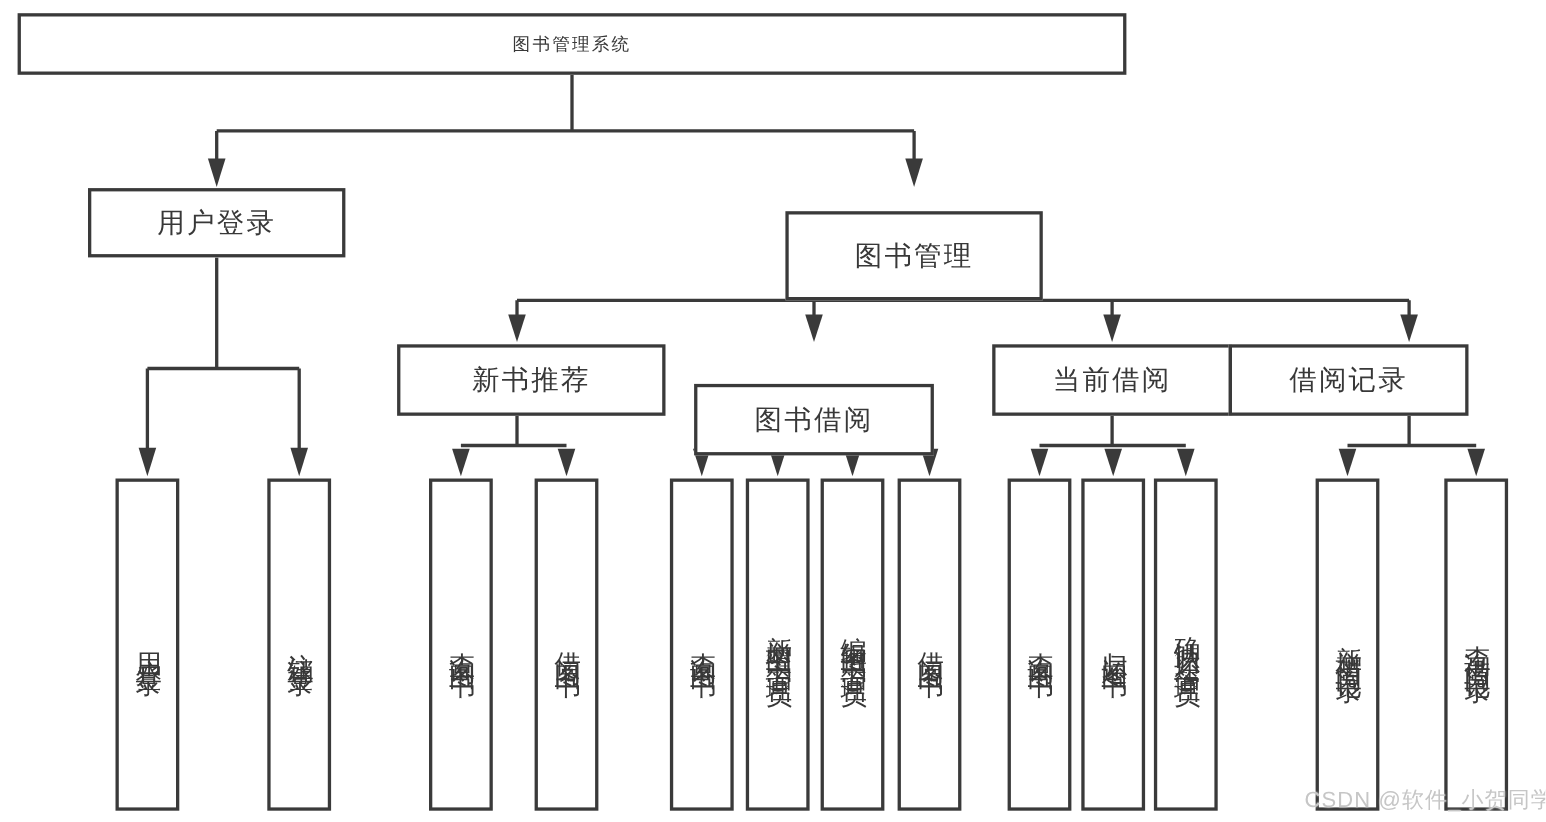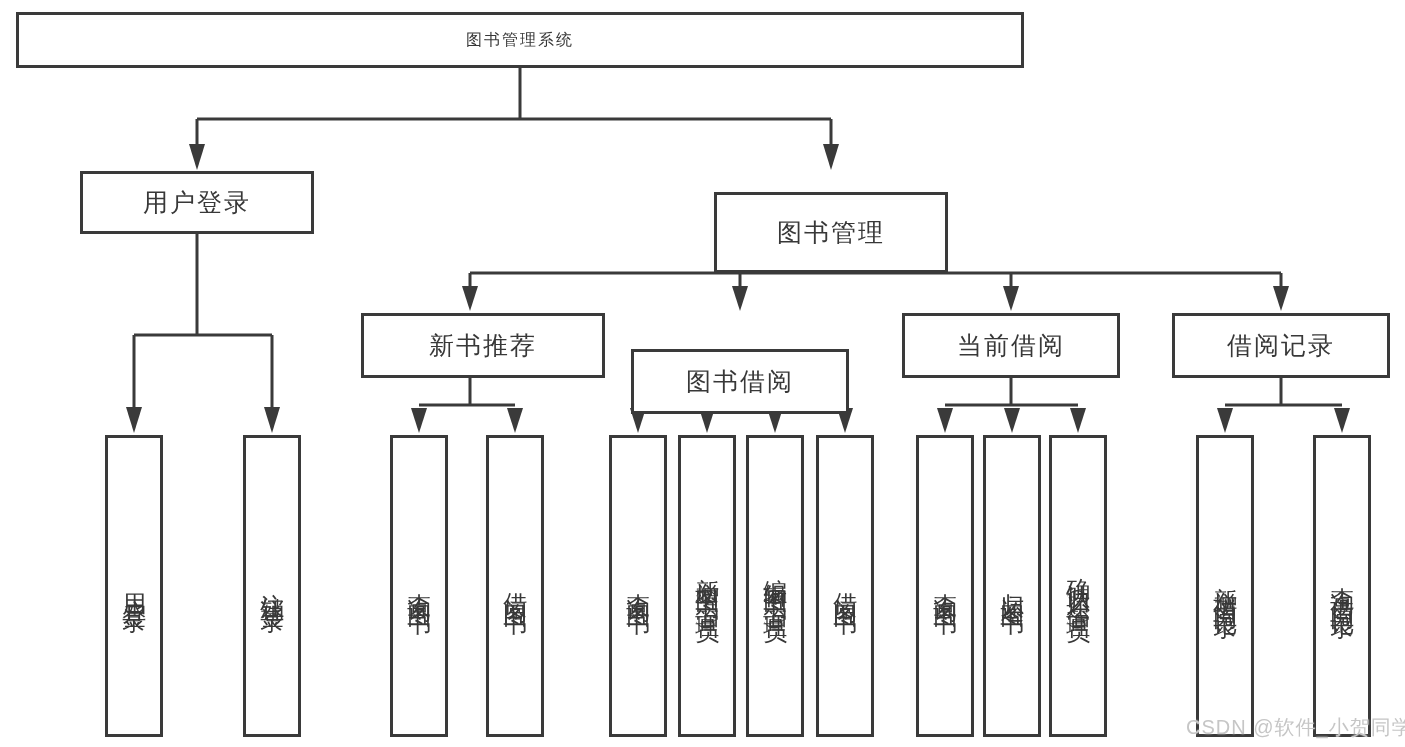--- a/index.html
+++ b/index.html
@@ -108,21 +108,21 @@
 
   <div class="box" style="left:361px; top:313px; width:244px; height:65px;">
     <span class="hlabel">新书推荐</span>
   </div>
   <div class="box" style="left:631px; top:313px; width:218px; height:65px;margin-top:36px;">
     <span class="hlabel">图书借阅</span>
   </div>
   <div class="box" style="left:902px; top:313px; width:218px; height:65px;">
     <span class="hlabel">当前借阅</span>
   </div>
-  <div class="box" style="left:1172px; top:313px; width:218px; height:65px;">
+  <div class="box" style="left:1117px; top:313px; width:218px; height:65px;">
     <span class="hlabel">借阅记录</span>
   </div>
 
   <div class="box leaf" style="left:105px; top:435px; width:58px; height:302px;">
     <span class="vlabel">用户登录</span>
   </div>
   <div class="box leaf" style="left:243px; top:435px; width:58px; height:302px;">
     <span class="vlabel">注销登录</span>
   </div>
 

